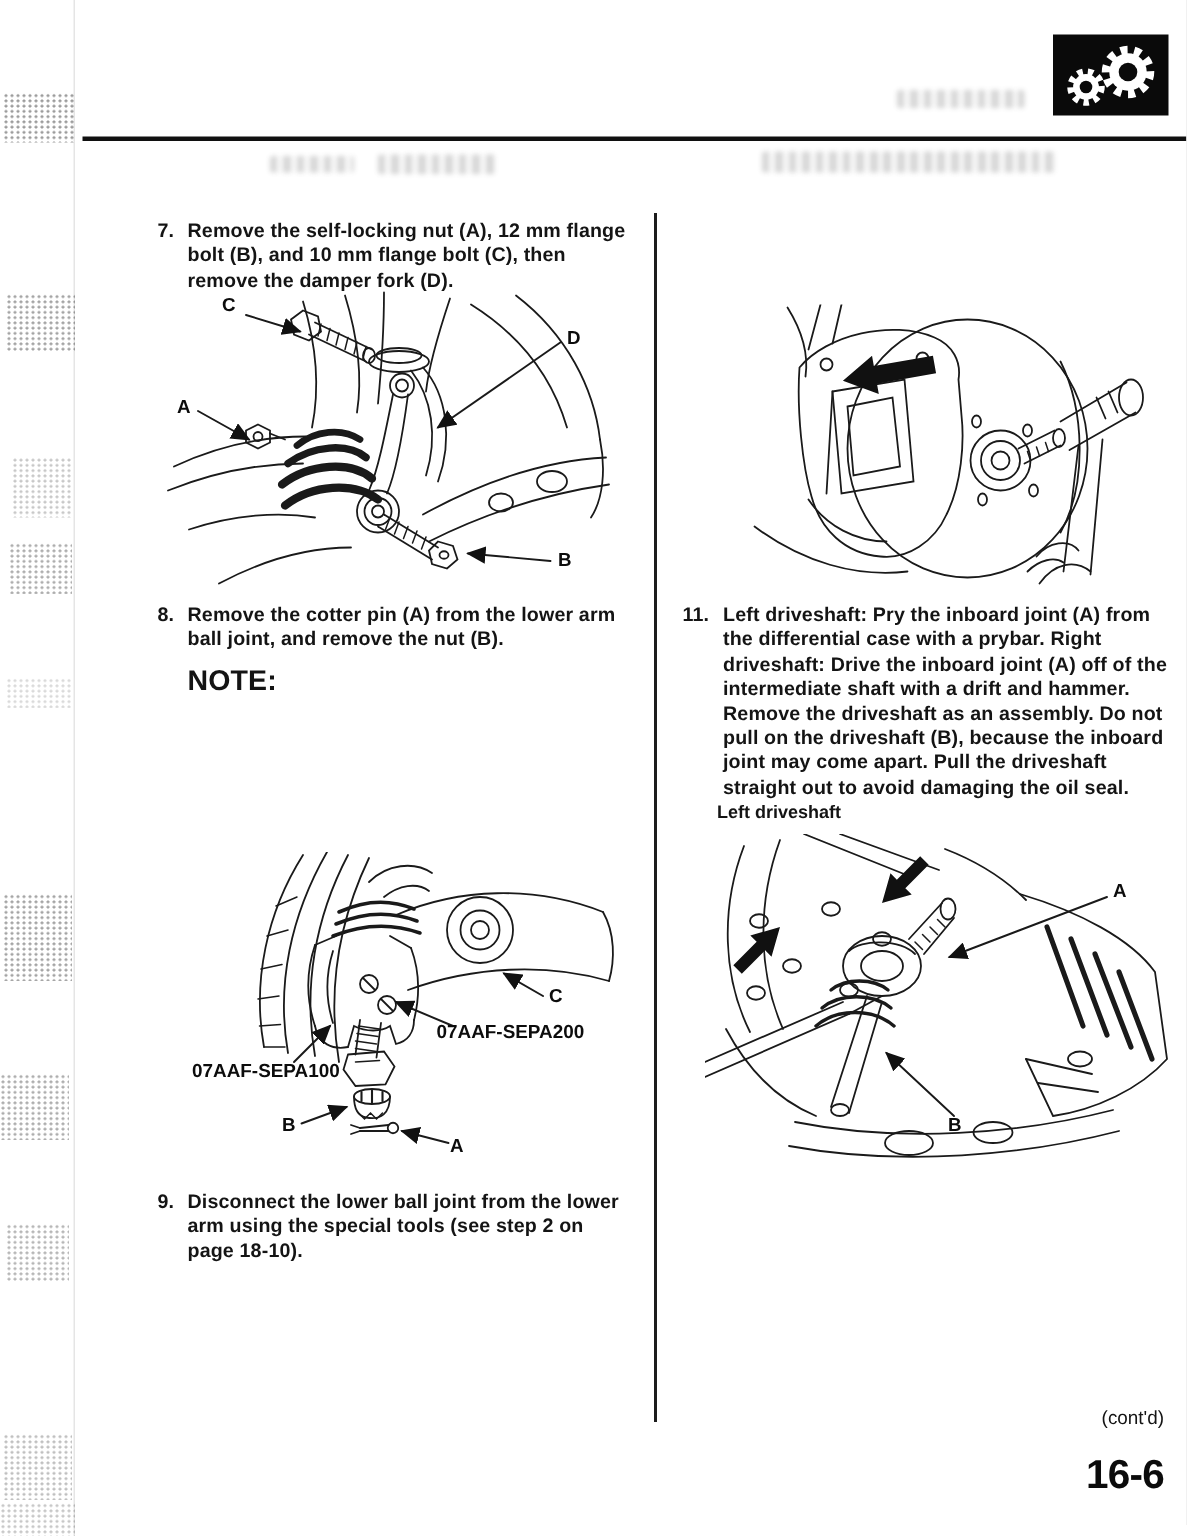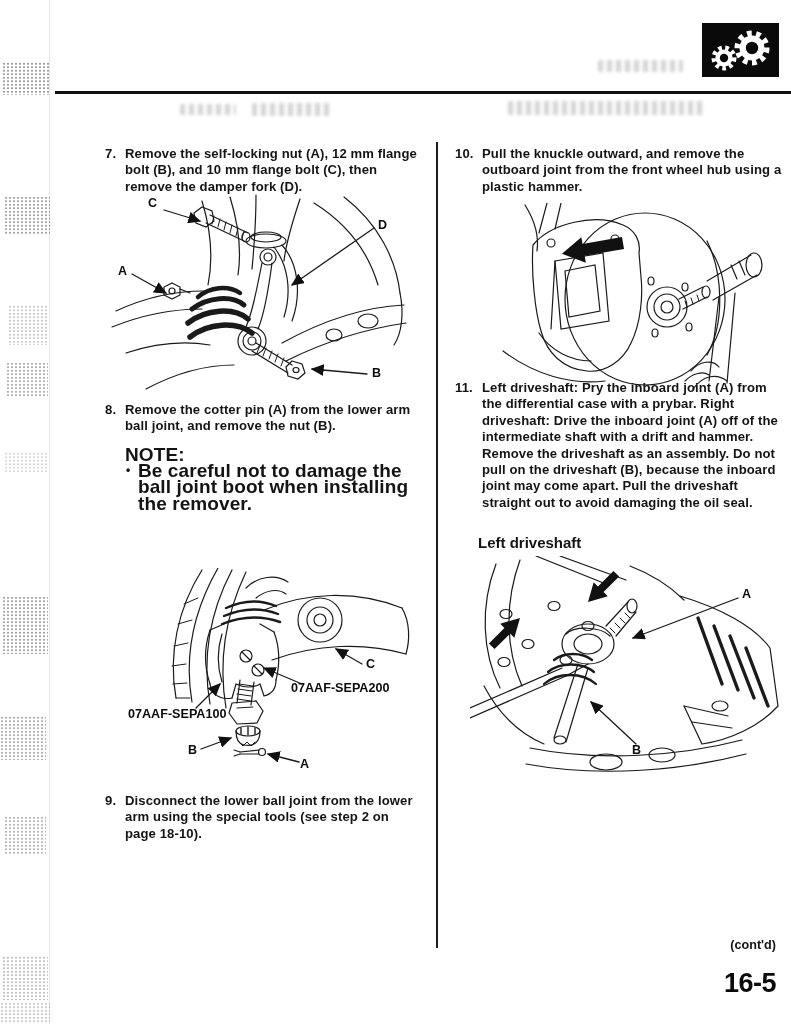--- a/index.html
+++ b/index.html
@@ -17,26 +17,26 @@
   
   .col-divider{position:absolute;left:436px;top:142px;width:2px;height:806px;background:#1c1c1c;}
   .step{position:absolute;display:flex;font-size:13.1px;line-height:16.4px;font-weight:600;letter-spacing:.1px;}
   .step .num{flex:none;}
   .lnum{width:20px;} .rnum{width:27px;}
   .ltext{width:297px;} .rtext{width:303px;}
   .note{position:absolute;font-size:19px;line-height:16.2px;font-weight:700;letter-spacing:.1px;}
   .note ul{margin:0;padding:0;list-style:none;}
   .note li{position:relative;padding-left:13px;}
   .note li::before{content:"\2022";position:absolute;left:1px;top:-1px;font-size:12px;}
-  .subhead{position:absolute;font-size:15px;font-weight:700;}
+  .subhead{position:absolute;font-size:12px;font-weight:700;}
   .figure{position:absolute;}
   .figure svg{position:absolute;left:0;top:0;}
   .fig-label{position:absolute;font-size:12.5px;font-weight:700;color:#0c0c0c;line-height:12px;}
   .tool-label{position:absolute;font-size:12.6px;font-weight:700;color:#0c0c0c;line-height:13px;}
-  .contd{position:absolute;left:640px;top:938px;width:136px;text-align:right;font-size:12.6px;font-weight:700;}
+  .contd{position:absolute;left:640px;top:938px;width:136px;text-align:right;font-size:12.6px;font-weight:400;}
   .page-number{position:absolute;left:600px;top:968px;width:176px;text-align:right;
                font-size:27px;font-weight:700;letter-spacing:-.5px;color:#0b0b0b;}
   svg path,svg circle,svg ellipse,svg line,svg polyline{vector-effect:non-scaling-stroke;}
 </style>
 </head>
 <body>
 
 <div class="page">
 
   <div class="bind-line"></div>
@@ -147,21 +147,20 @@
   </div>
 
   <div class="step" style="left:105px;top:402px;">
     <span class="num lnum">8.</span>
     <span class="ltext">Remove the cotter pin (A) from the lower arm ball joint, and remove the nut (B).</span>
   </div>
 
   <div class="note" style="left:125px;top:447px;width:298px;">
     <div>NOTE:</div>
     <ul>
-      <li>Be careful not to damage the ball joint boot when installing the remover.</li>
     </ul>
   </div>
 
   <div class="figure" style="left:106px;top:568px;width:306px;height:208px;">
     <svg width="306" height="208" viewBox="0 0 306 208" fill="none" stroke="#1a1a1a" stroke-width="1.2" stroke-linecap="round">
       <defs>
         <marker id="m2" markerWidth="11" markerHeight="9" refX="9" refY="4.5" orient="auto">
           <path d="M0,0 L10,4.5 L0,9 Z" fill="#111" stroke="none"></path>
         </marker>
       </defs>
@@ -224,24 +223,20 @@
     <span class="fig-label" style="left:82px;top:176px;">B</span>
     <span class="fig-label" style="left:194px;top:190px;">A</span>
   </div>
 
   <div class="step" style="left:105px;top:793px;">
     <span class="num lnum">9.</span>
     <span class="ltext">Disconnect the lower ball joint from the lower arm using the special tools (see step 2 on page 18-10).</span>
   </div>
 
 
-  <div class="step" style="left:455px;top:146px;">
-    <span class="num rnum">10.</span>
-    <span class="rtext">Pull the knuckle outward, and remove the outboard joint from the front wheel hub using a plastic hammer.</span>
-  </div>
 
   <div class="figure" style="left:455px;top:203px;width:332px;height:188px;">
     <svg width="332" height="188" viewBox="0 0 332 188" fill="none" stroke="#1a1a1a" stroke-width="1.2" stroke-linecap="round">
 
       <path d="M92,0 L84,30 M106,0 L100,26"></path>
       <path d="M70,2 C80,18 84,34 82,48"></path>
 
       <ellipse cx="190" cy="96" rx="80" ry="86"></ellipse>
       <path d="M252,38 C268,70 270,120 252,152"></path>
 
@@ -275,21 +270,21 @@
       <path d="M230,178 C238,170 248,168 254,172"></path>
 
       <path d="M48,148 C80,172 116,182 150,178"></path>
 
       <g transform="translate(168,40) rotate(170)">
         <polygon points="0,10 -22,-3 -22,4 -62,4 -62,16 -22,16 -22,23" fill="#111" stroke="none" transform="translate(62,-10)"></polygon>
       </g>
     </svg>
   </div>
 
-  <div class="step" style="left:455px;top:380px;justify-content:center;">
+  <div class="step" style="left:455px;top:402px;justify-content:center;">
     <span class="num rnum">11.</span>
     <span class="rtext">Left driveshaft: Pry the inboard joint (A) from the differential case with a prybar. Right driveshaft: Drive the inboard joint (A) off of the intermediate shaft with a drift and hammer. Remove the driveshaft as an assembly. Do not pull on the driveshaft (B), because the inboard joint may come apart. Pull the driveshaft straight out to avoid damaging the oil seal.</span>
   </div>
 
   <div class="subhead" style="left:478px;top:534px;">Left driveshaft</div>
 
   <div class="figure" style="left:470px;top:556px;width:317px;height:226px;">
     <svg width="317" height="226" viewBox="0 0 317 226" fill="none" stroke="#1a1a1a" stroke-width="1.2" stroke-linecap="round">
       <defs>
         <marker id="m4" markerWidth="11" markerHeight="9" refX="9" refY="4.5" orient="auto">
@@ -349,15 +344,15 @@
       </g>
 
       <path d="M268,42 L163,82" marker-end="url(#m4)" stroke-width="1.3"></path>
       <path d="M166,188 L121,146" marker-end="url(#m4)" stroke-width="1.3"></path>
     </svg>
     <span class="fig-label" style="left:272px;top:32px;">A</span>
     <span class="fig-label" style="left:162px;top:188px;">B</span>
   </div>
 
   <div class="contd">(cont'd)</div>
-  <div class="page-number">16-5</div>
+  <div class="page-number">16-6</div>
 
 </div>
 
 </body></html>

